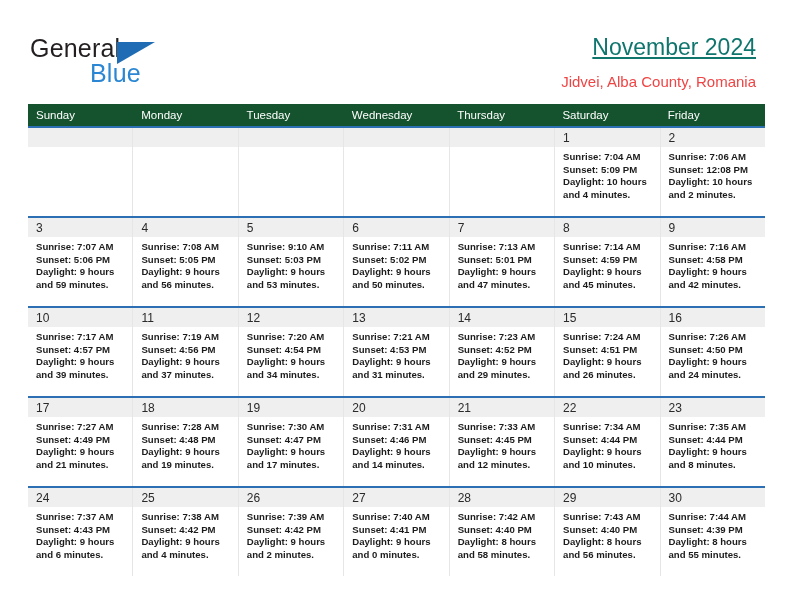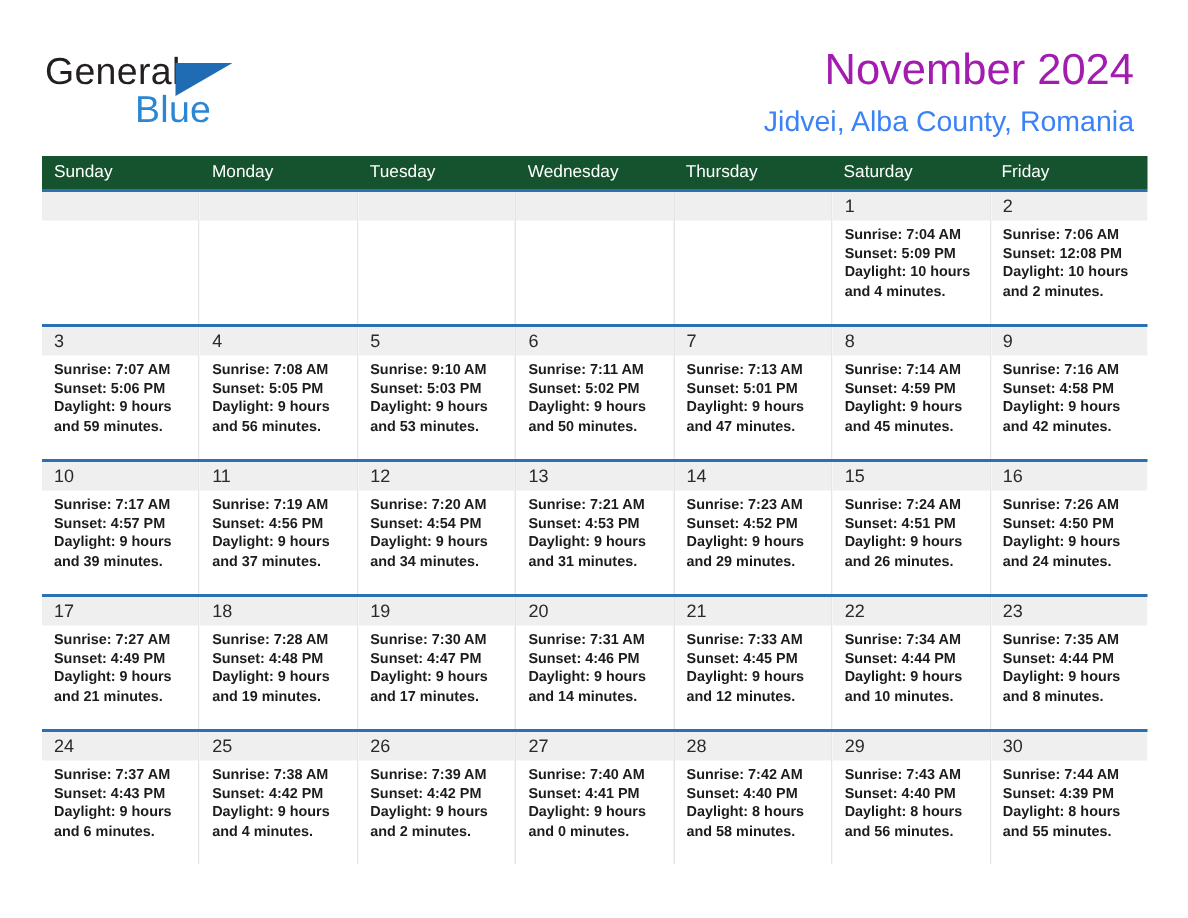--- a/index.html
+++ b/index.html
@@ -66,29 +66,30 @@
     letter-spacing: 0.2px;
   }
 
   .title-block {
     position: absolute;
     right: 36px;
     top: 30px;
     text-align: right;
   }
   .cal-title {
-    font-size: 29px;
-    color: #a21caf;
+    font-size: 23px;
+    color: #0f766e;
     line-height: 34px;
     white-space: nowrap;
+    text-decoration: underline;
   }
   .cal-subtitle {
     margin-top: 9px;
-    font-size: 19px;
-    color: #3b82f6;
+    font-size: 15px;
+    color: #ef4444;
     line-height: 18px;
     white-space: nowrap;
   }
 
   
   .calendar {
     position: absolute;
     left: 28px;
     top: 104px;
     width: 737px;

